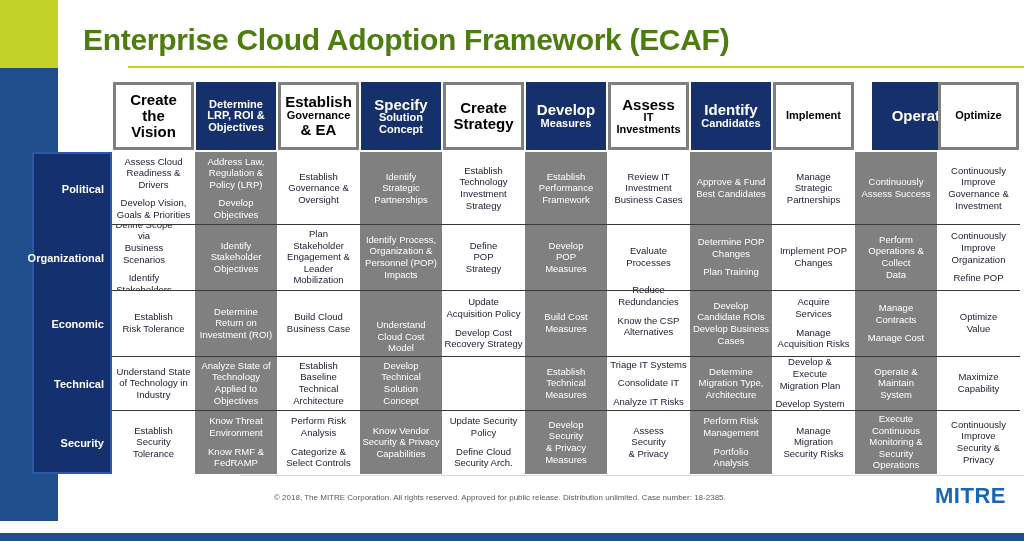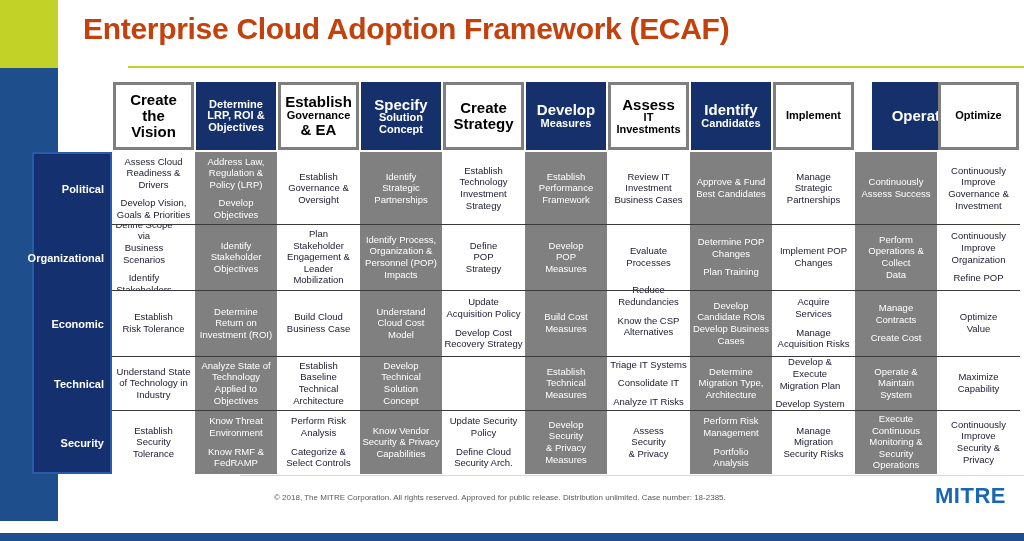--- a/index.html
+++ b/index.html
@@ -18,22 +18,22 @@
     position:absolute;left:0;top:68px;width:58px;height:453px;background:#1f4e8c;
   }
   #bottom-strip{
     position:absolute;left:0;bottom:0;width:1024px;height:8px;background:#1f4e8c;
   }
   
   #title-block{
     position:absolute;left:58px;top:0;width:966px;height:68px;
   }
   #page-title{
-    position:absolute;left:25px;top:12px;
-    font-size:30px;font-weight:bold;color:#c2410c;
+    position:absolute;left:25px;top:23px;
+    font-size:30px;font-weight:bold;color:#4d7c0f;
     letter-spacing:-0.3px;white-space:nowrap;
     font-family:"Liberation Sans", sans-serif;
   }
   #title-rule{
     position:absolute;left:70px;top:66px;width:950px;height:2px;background:#c3d227;
   }
   
   #matrix{
     position:absolute;left:32px;top:80px;width:988px;height:395px;
   }
@@ -249,21 +249,21 @@
       </div>
       <div class="cell white" style="left: 0px; top: 138px; width: 83px; height: 66px;">
         <span class="grp">Establish<br>Risk Tolerance</span>
       </div>
       <div class="cell gray" style="left: 83px; top: 138px; width: 82px; height: 66px;">
         <span class="grp">Determine<br>Return on<br>Investment (ROI)</span>
       </div>
       <div class="cell white" style="left: 165px; top: 138px; width: 83px; height: 66px;">
         <span class="grp">Build Cloud<br>Business Case</span>
       </div>
-      <div class="cell gray" style="left: 248px; top: 138px; width: 82px; height: 66px;">
+      <div class="cell gray" style="left: 248px; top: 138px; width: 82px; height: 66px; justify-content: flex-end;">
         <span class="grp">Understand<br>Cloud Cost<br>Model</span>
       </div>
       <div class="cell white" style="left: 330px; top: 138px; width: 83px; height: 66px;">
         <span class="grp">Update<br>Acquisition Policy</span>
         <span class="grp">Develop Cost<br>Recovery Strategy</span>
       </div>
       <div class="cell gray" style="left: 413px; top: 138px; width: 82px; height: 66px;">
         <span class="grp">Build Cost<br>Measures</span>
       </div>
       <div class="cell white" style="left: 495px; top: 126px; width: 83px; height: 66px;">
@@ -272,21 +272,21 @@
       </div>
       <div class="cell gray" style="left: 578px; top: 138px; width: 82px; height: 66px;">
         <span class="grp">Develop<br>Candidate ROIs<br>Develop Business<br>Cases</span>
       </div>
       <div class="cell white" style="left: 660px; top: 138px; width: 83px; height: 66px;">
         <span class="grp">Acquire<br>Services</span>
         <span class="grp">Manage<br>Acquisition Risks</span>
       </div>
       <div class="cell gray" style="left: 743px; top: 138px; width: 82px; height: 66px;">
         <span class="grp">Manage<br>Contracts</span>
-        <span class="grp">Create Cost</span>
+        <span class="grp">Manage Cost</span>
       </div>
       <div class="cell white" style="left: 825px; top: 138px; width: 83px; height: 66px;">
         <span class="grp">Optimize<br>Value</span>
       </div>
       <div class="cell white" style="left: 0px; top: 204px; width: 83px; height: 54px;">
         <span class="grp">Understand State<br>of Technology in<br>Industry</span>
       </div>
       <div class="cell gray" style="left: 83px; top: 204px; width: 82px; height: 54px;">
         <span class="grp">Analyze State of<br>Technology<br>Applied to<br>Objectives</span>
       </div>

